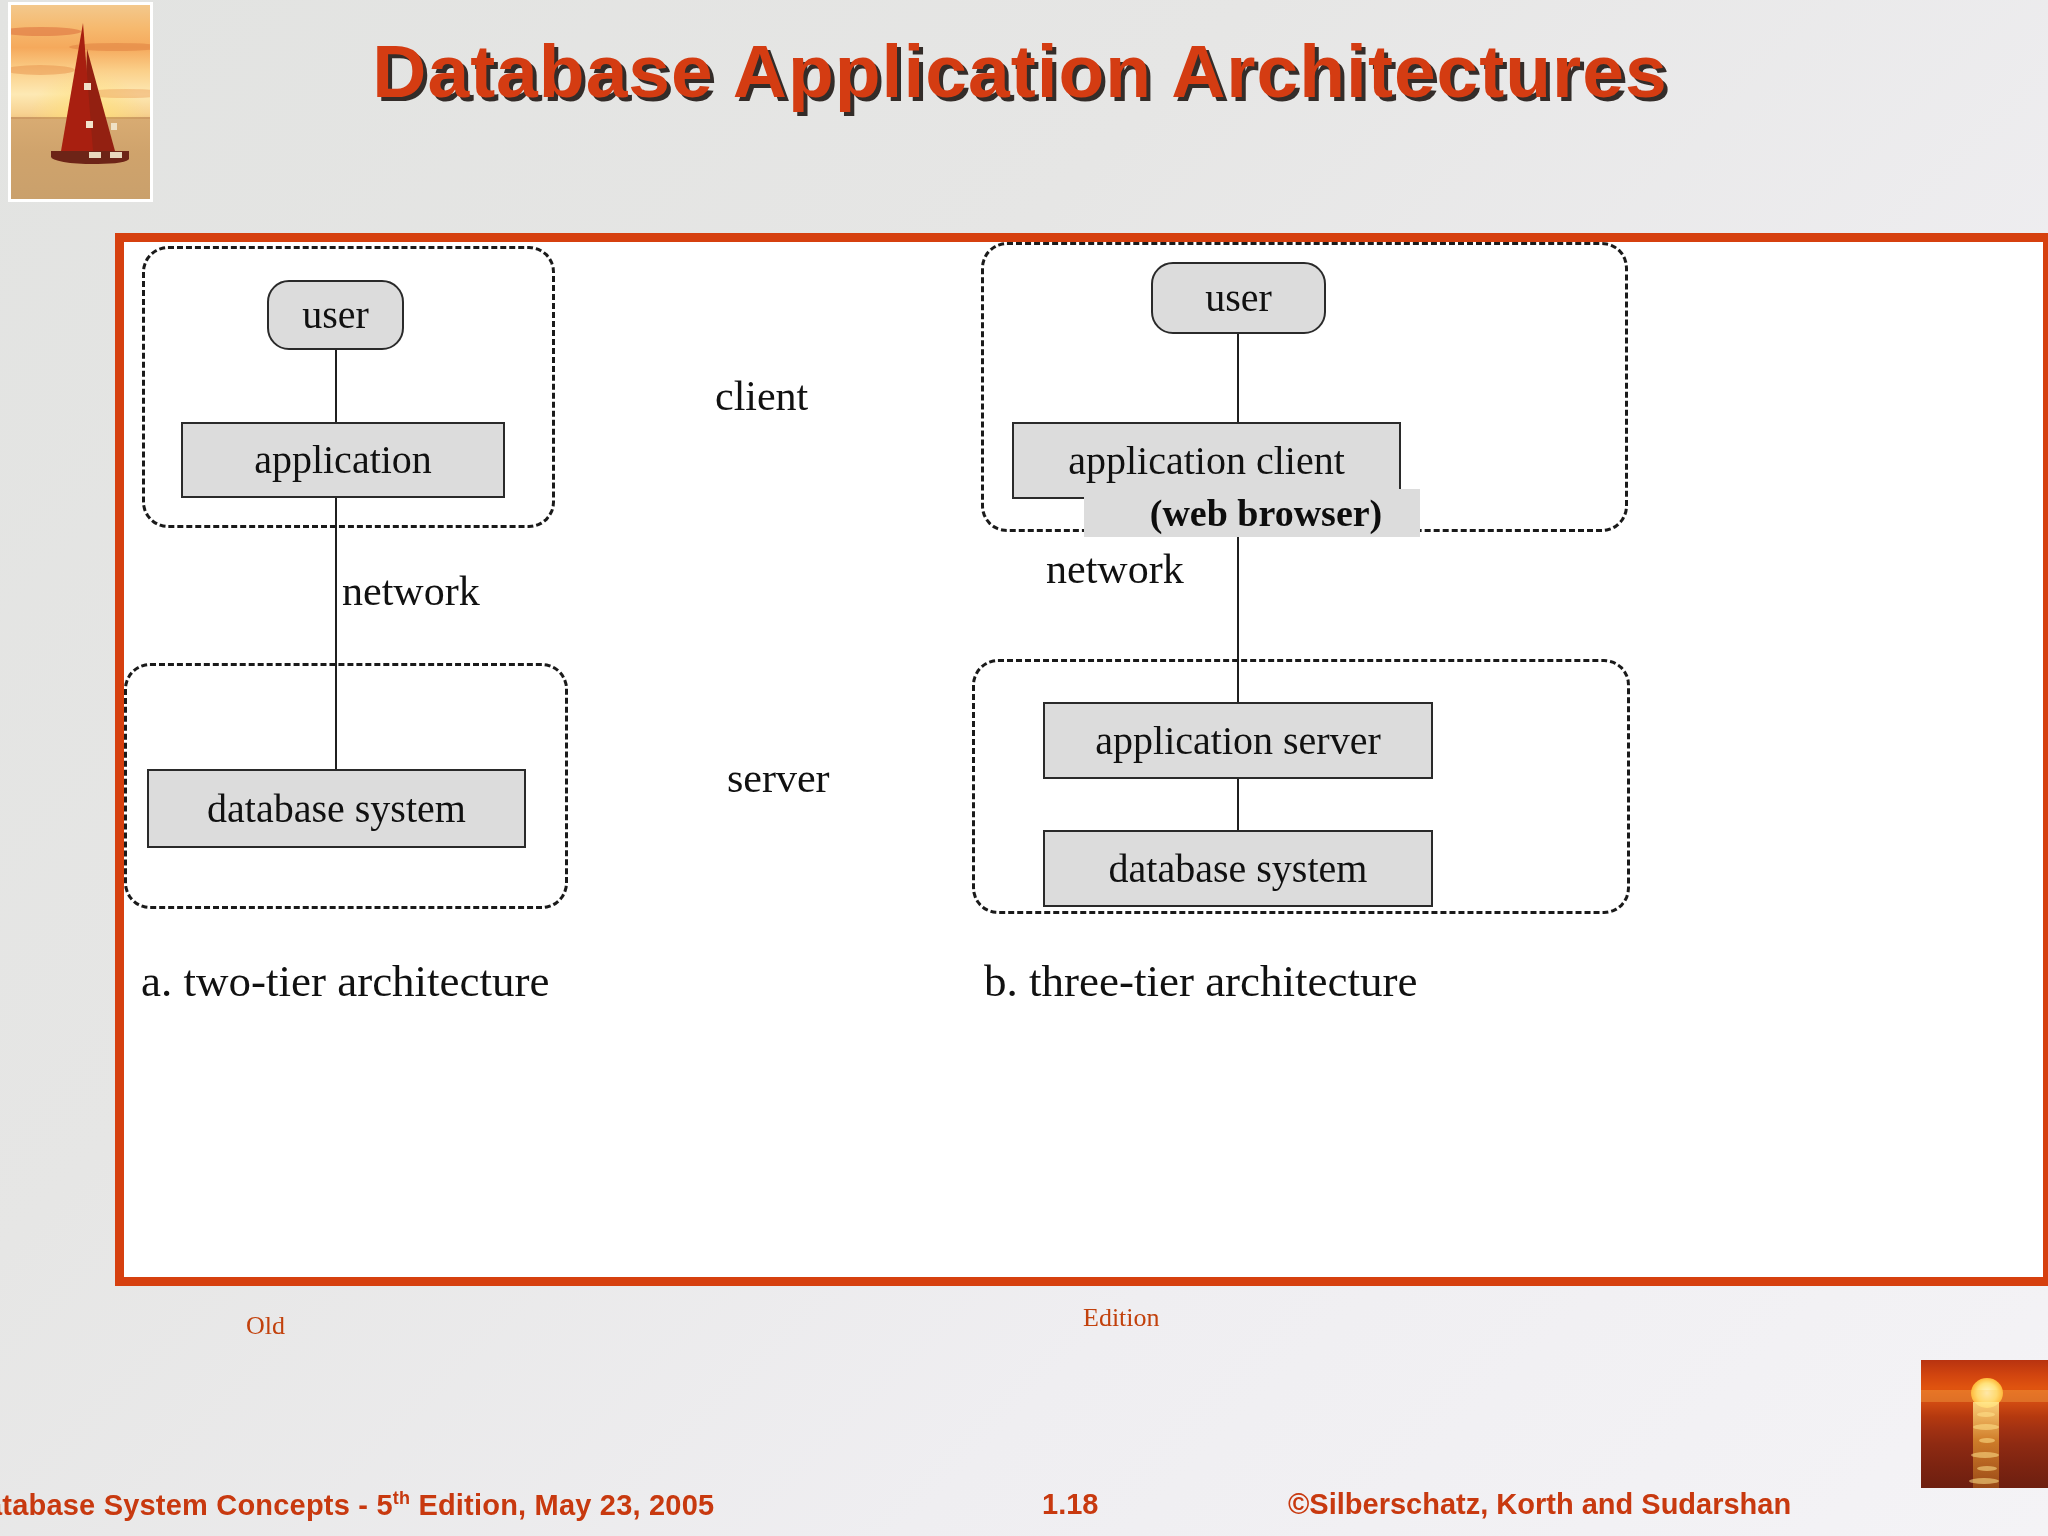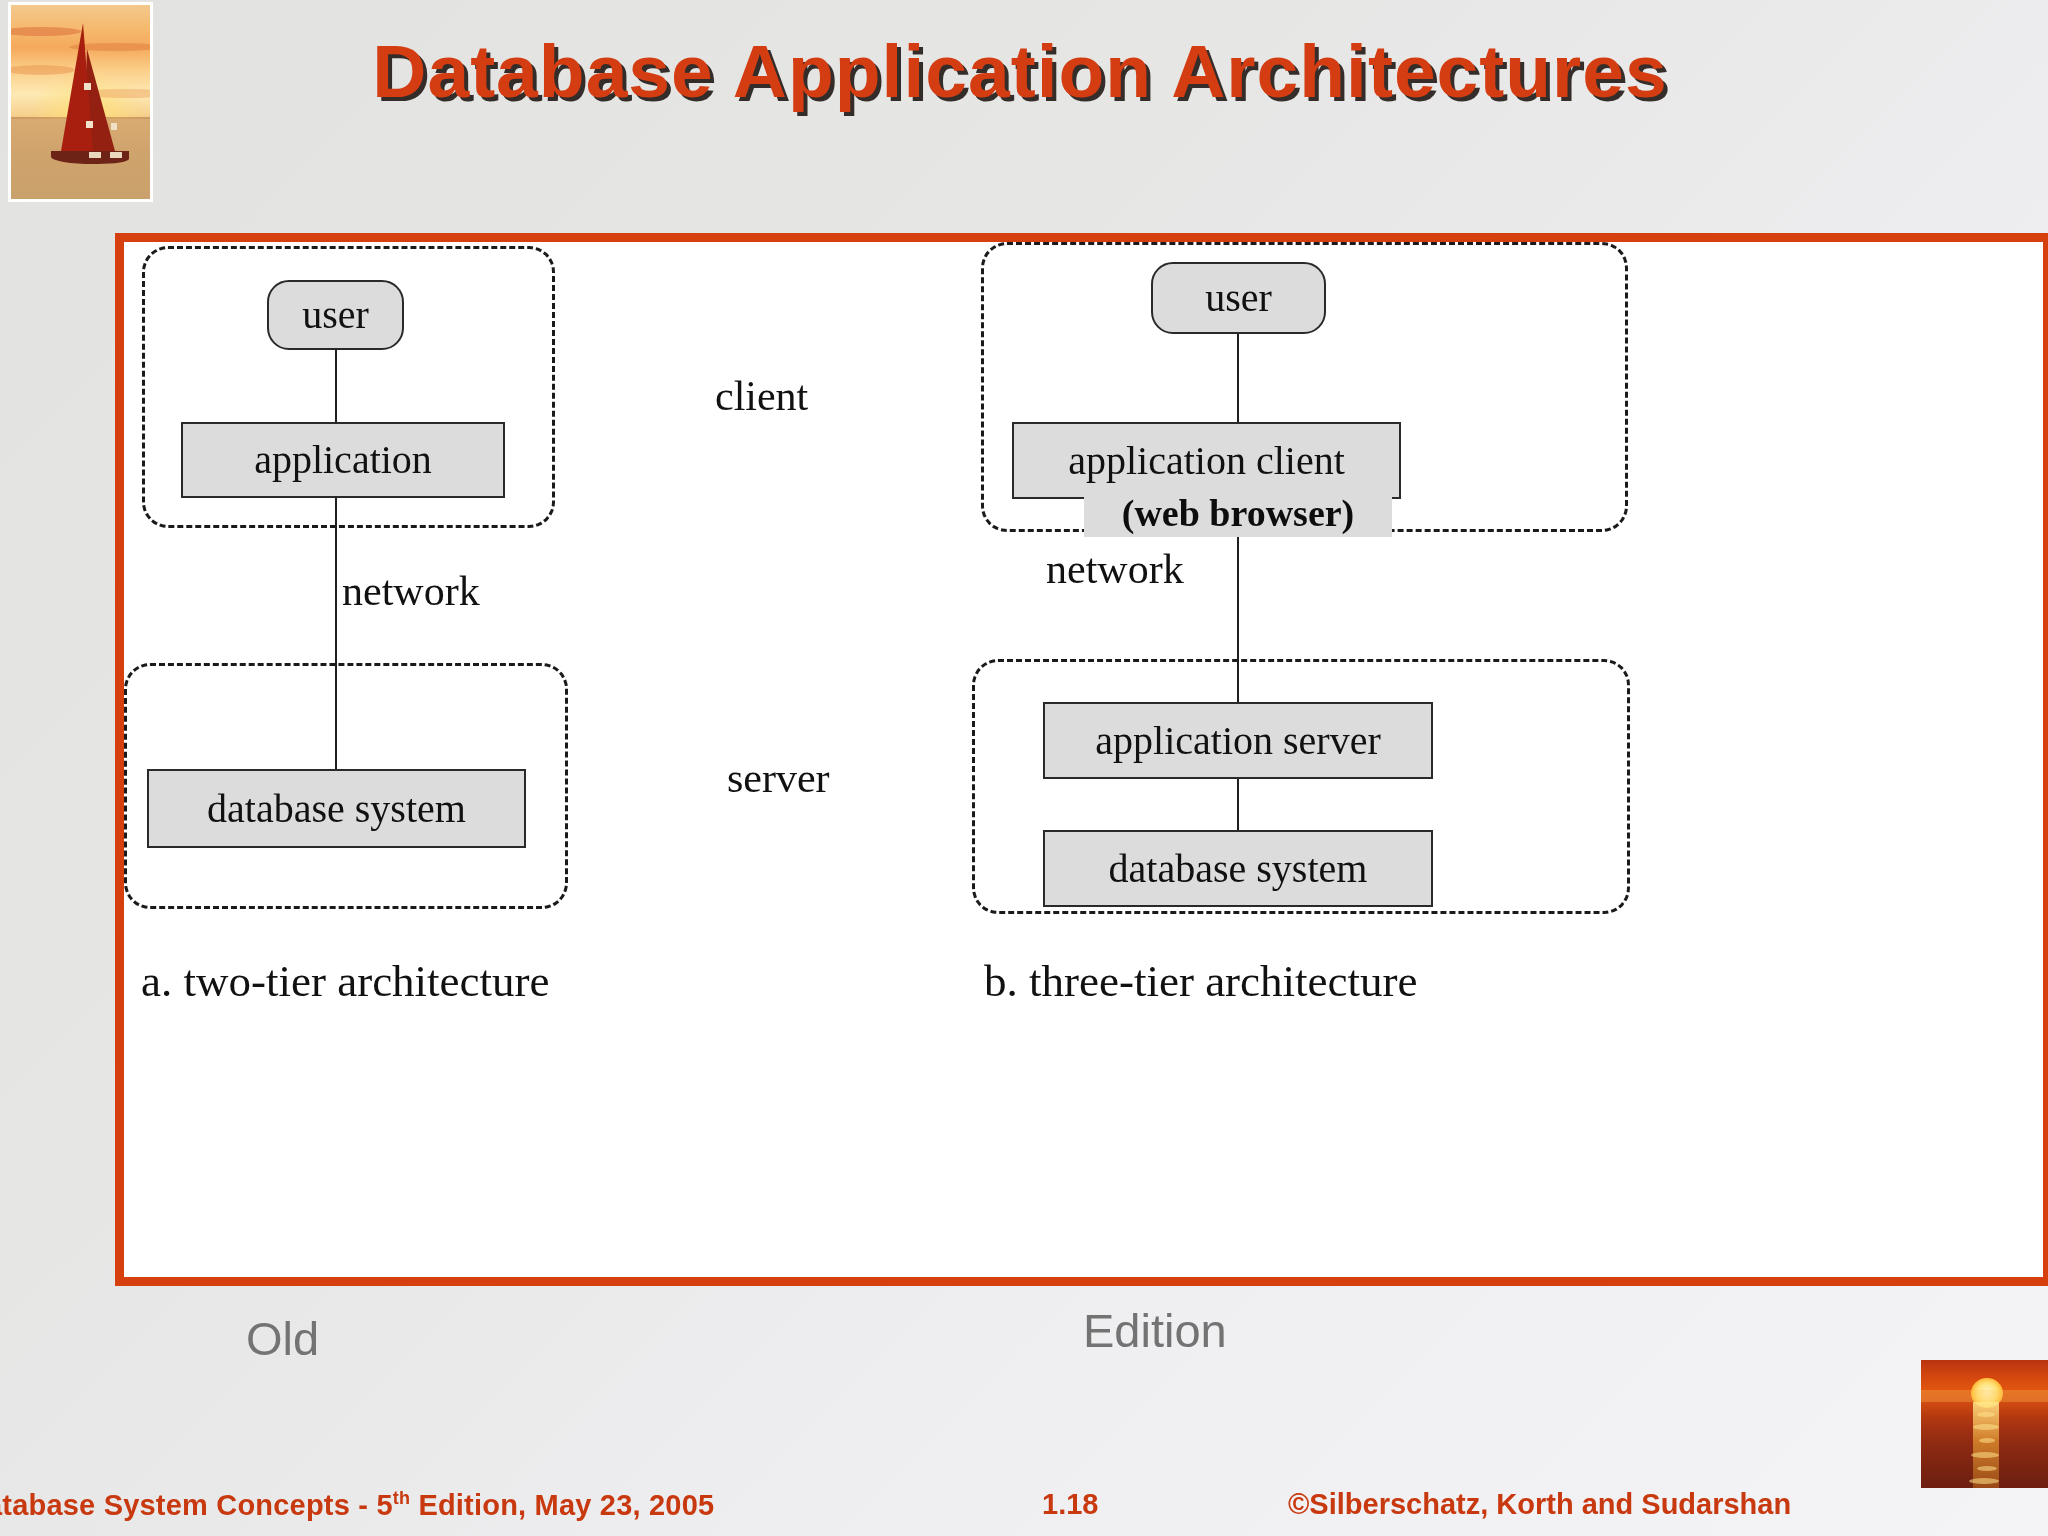--- a/index.html
+++ b/index.html
@@ -176,20 +176,21 @@
     height: 48px;
     background: #dcdcdc;
     display: flex;
     align-items: center;
     justify-content: center;
     font-family: "Liberation Serif", serif;
     font-weight: bold;
     font-size: 38px;
     color: #0d0d0d;
     z-index: 4;
+    padding-left: 28px;
   }
 
   
   .connector {
     position: absolute;
     background: #1f1f1f;
     width: 2px;
     z-index: 2;
   }
   #conn-left-user-app   { left: 211px;  top: 104px; height: 82px; }
@@ -219,23 +220,23 @@
     color: #111111;
     white-space: nowrap;
     z-index: 2;
   }
   #caption-a { left: 17px;  top: 713px; }
   #caption-b { left: 860px; top: 713px; }
 
   
   .annotation {
     position: absolute;
-    font-family: Liberation Sans, sans-serif;
-    font-size: 47px;
-    color: #737373;
+    font-family: Liberation Serif, serif;
+    font-size: 26px;
+    color: #c2410c;
     white-space: nowrap;
   }
   #annot-old    { left: 246px;  top: 1311px; }
   #annot-modern { left: 1083px; top: 1303px; }
 
   
   #footer-left {
     position: absolute;
     left: -14px;
     top: 1488px;

